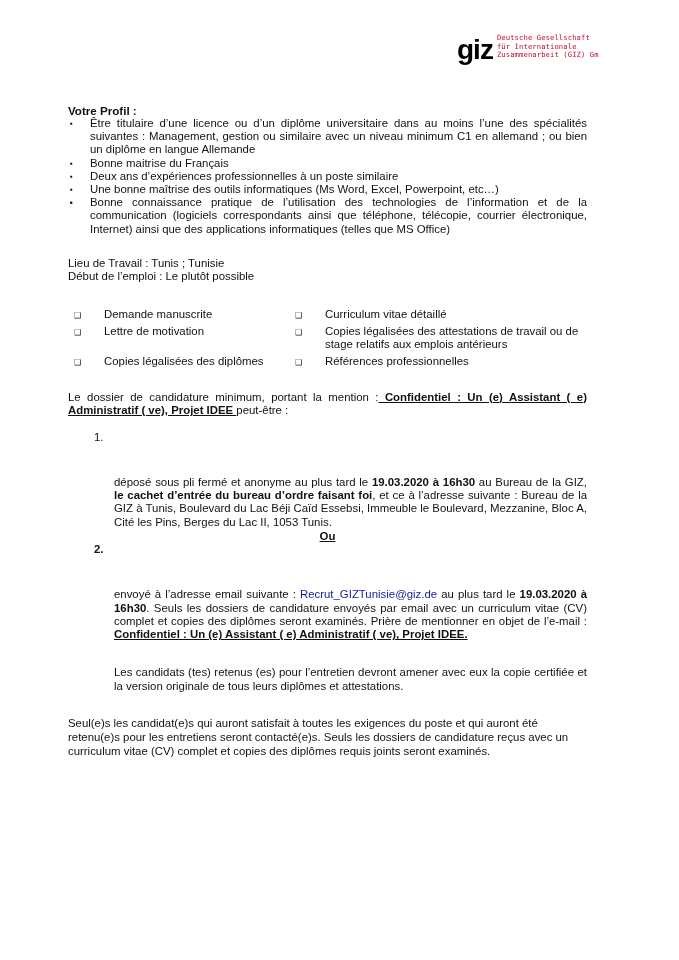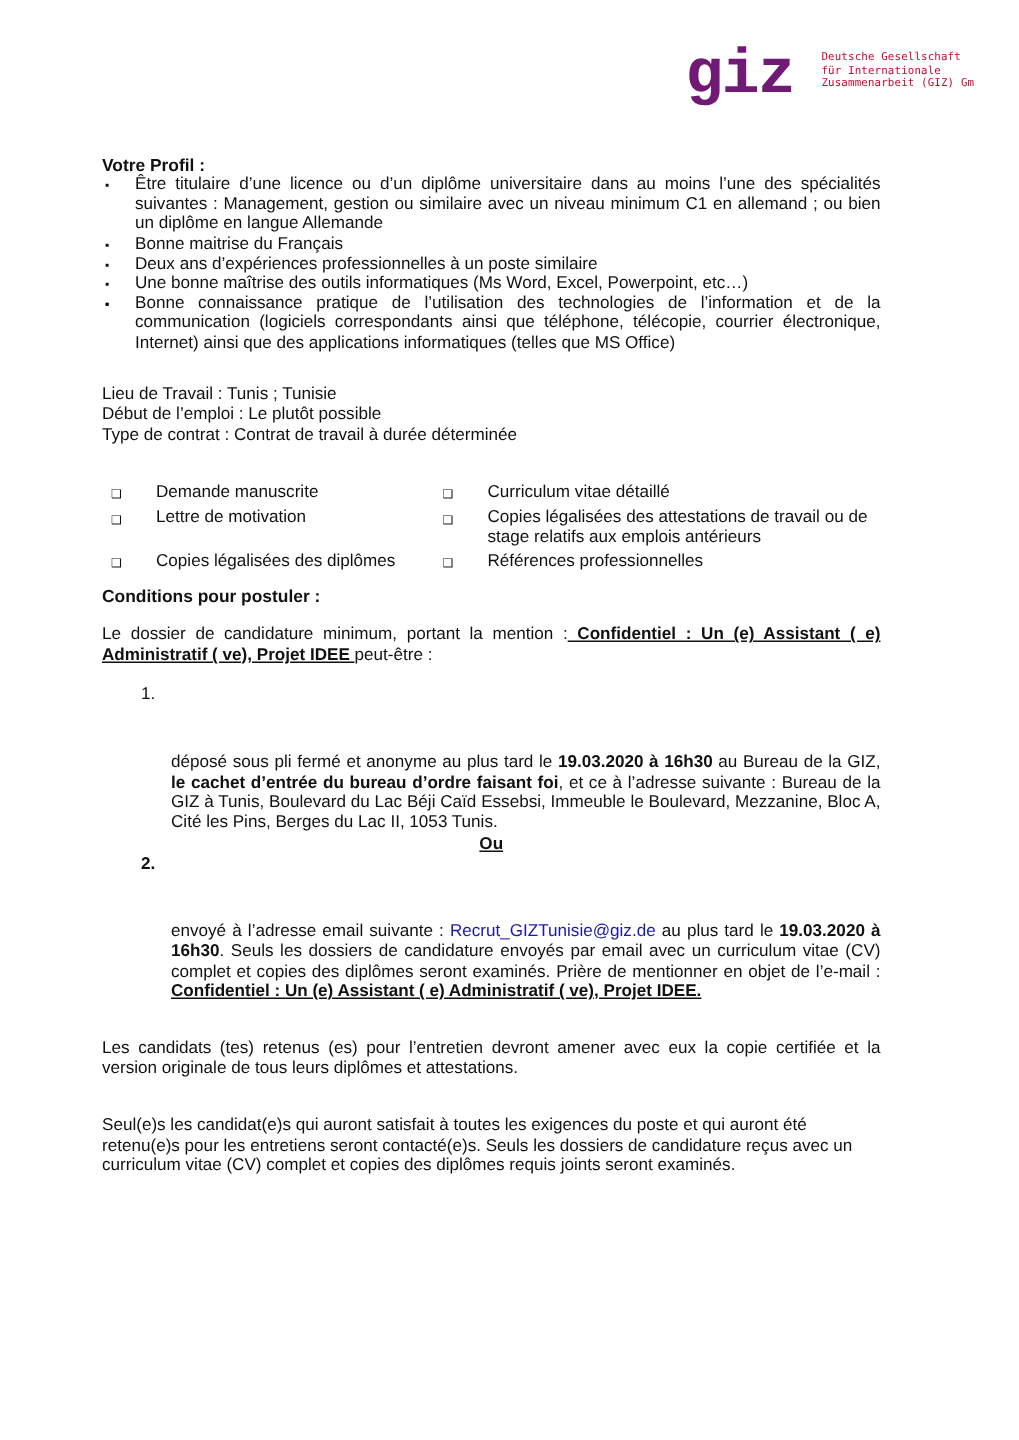--- a/index.html
+++ b/index.html
@@ -2,23 +2,23 @@
 <html><head>
 <meta charset="utf-8">
 <style>
   html, body { margin: 0; padding: 0; background: #ffffff; }
   body { width: 679px; height: 960px; position: relative; overflow: hidden;
          font-family: "Liberation Sans", sans-serif; font-size: 11.4px; color: #111; }
   .page { position: absolute; left: 0; top: 0; width: 679px; height: 960px; background: #fff; }
 
   
   .logo { position: absolute; left: 457px; top: 31px; display: flex; align-items: flex-start; }
-  .logo-mark { font-family: Liberation Mono, monospace; font-weight: bold; color: #701a75;
-               font-size: 42px; line-height: 38px; letter-spacing: -1px; }
-  .logo-text { margin-left: 18px; margin-top: 3px; color: #c30a2f; font-size: 7.2px; line-height: 8.6px;
+  .logo-mark { font-family: Liberation Sans, sans-serif; font-weight: bold; color: #000000;
+               font-size: 28px; line-height: 38px; letter-spacing: -1px; }
+  .logo-text { margin-left: 4px; margin-top: 3px; color: #c30a2f; font-size: 7.2px; line-height: 8.6px;
                font-family: "DejaVu Sans Mono", monospace; letter-spacing: 0.1px; white-space: nowrap; }
 
   .content { position: absolute; left: 68px; top: 104px; width: 519px; }
   .h { font-weight: bold; font-size: 11.6px; margin: 0; }
   .mt-bullets { margin-top: 18px; }
   ul.sq { list-style: none; margin: 0; padding: 0; }
   ul.sq li { position: relative; padding-left: 22px; text-align: justify; line-height: 13.2px; }
   ul.sq li .bullet { position: absolute; left: 2px; top: 0; font-size: 8px; }
   .plain { line-height: 13.6px; margin: 0; }
   .gap { height: 13px; }
@@ -28,21 +28,21 @@
   .doc .box { width: 30px; flex: 0 0 30px; font-size: 8px; padding-top: 1px; }
 
   .justify { text-align: justify; line-height: 13.4px; margin: 0; }
   .u { text-decoration: underline; font-weight: bold; }
   .b { font-weight: bold; }
   .ol-item { display: flex; margin-left: 26px; }
   .ol-num { width: 20px; flex: 0 0 20px; line-height: 13.4px; }
   .ol-body { flex: 1; text-align: justify; line-height: 13.4px; margin-top: 45px; }
   .link { color: #1a1aa6; }
   .ou { font-weight: bold; text-decoration: underline; line-height: 14px; text-align: center; }
-  .indent-para { text-align: justify; line-height: 13.4px; }
+  .indent-para { margin-left: 46px; text-align: justify; line-height: 13.4px; }
   .final { line-height: 13.6px; margin: 0; }
 </style>
 </head>
 <body>
 
 <div class="page">
 
   <div class="logo">
     <div class="logo-mark">giz</div>
     <div class="logo-text">
@@ -62,21 +62,20 @@
       <li><span class="bullet">▪</span><span>Deux ans d’expériences professionnelles à un poste similaire</span></li>
       <li><span class="bullet">▪</span><span>Une bonne maîtrise des outils informatiques (Ms Word, Excel, Powerpoint, etc…)</span></li>
       <li><span class="bullet">▪</span></li>
       <li><span class="bullet">▪</span><span>Bonne connaissance pratique de l’utilisation des technologies de l’information et de la communication (logiciels correspondants ainsi que téléphone, télécopie, courrier électronique, Internet) ainsi que des applications informatiques (telles que MS Office)</span></li>
     </ul>
 
     <div style="height:21px"></div>
 
     <p class="plain">Lieu de Travail : Tunis ; Tunisie</p>
     <p class="plain">Début de l’emploi : Le plutôt possible</p>
-    <p class="plain">Type de contrat : Contrat de travail à durée déterminée</p>
 
     <div class="gap"></div>
 
 
     <div class="docs">
       <div class="doc">
           <span class="box">❑</span>
           <span>Demande manuscrite</span>
         </div>
       <div class="doc">
@@ -96,21 +95,20 @@
           <span>Copies légalisées des diplômes</span>
         </div>
       <div class="doc">
           <span class="box">❑</span>
           <span>Références professionnelles</span>
         </div>
     </div>
 
     <div style="height:9px"></div>
 
-    <p class="h">Conditions pour postuler :</p>
 
     <div class="gap"></div>
 
     <p class="justify"><span>Le dossier de candidature minimum, portant la mention :</span><span class="u"> Confidentiel : Un (e) Assistant ( e) Administratif ( ve), Projet IDEE </span><span>peut-être :</span></p>
 
     <div class="gap"></div>
 
     <div class="ol-item">
       <span class="ol-num">1.</span>
       <span class="ol-body"><span>déposé sous pli fermé et anonyme au plus tard le </span><span class="b">19.03.2020 à 16h30</span><span> au Bureau de la GIZ, </span><span class="b">le cachet d’entrée du bureau d’ordre faisant foi</span><span>, et ce à l’adresse suivante : Bureau de la GIZ à Tunis, Boulevard du Lac Béji Caïd Essebsi, Immeuble le Boulevard, Mezzanine, Bloc A, Cité les Pins, Berges du Lac II, 1053 Tunis.</span></span>

